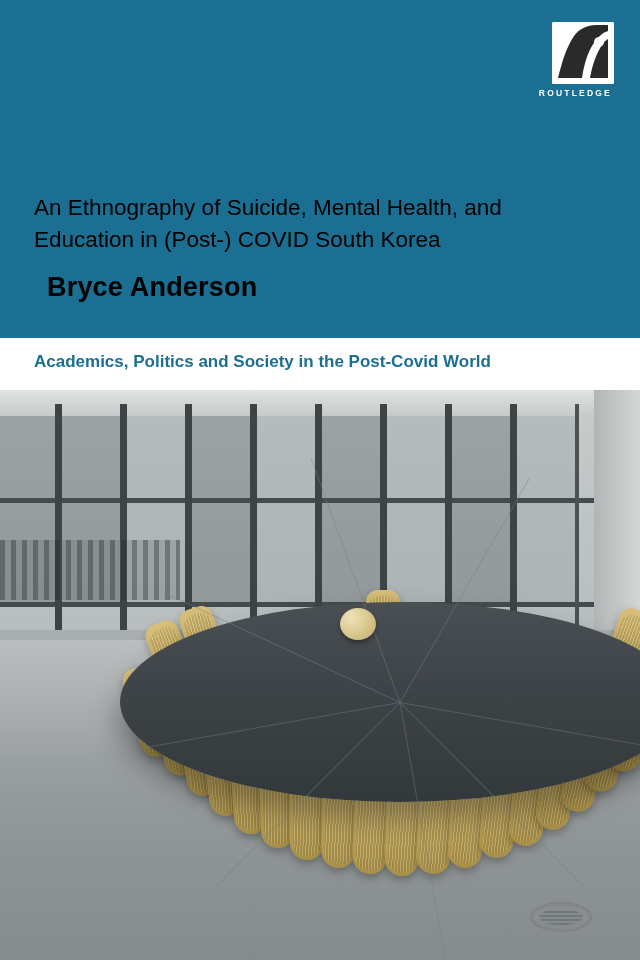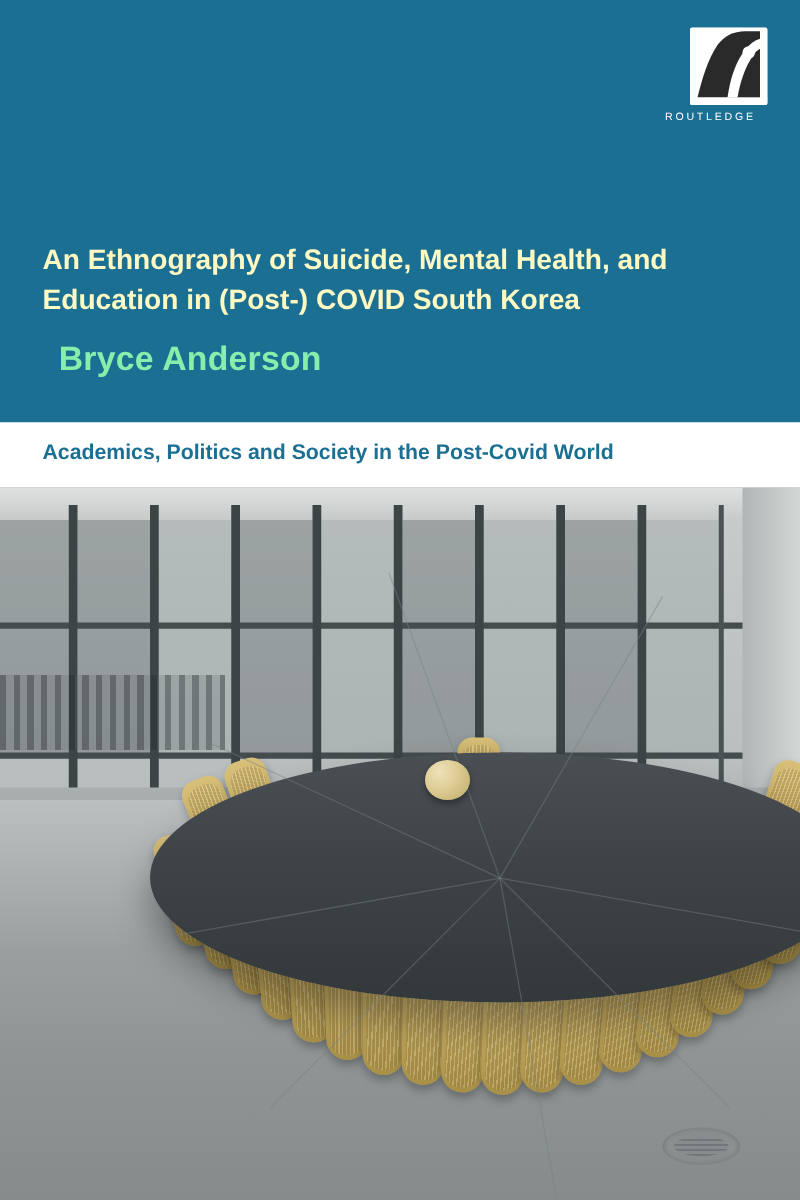--- a/index.html
+++ b/index.html
@@ -45,22 +45,22 @@
     border-radius: 2px;
     overflow: hidden;
   }
   .publisher-logo .logo-word {
     position: absolute;
     right: 2px;
     top: 66px;
     font-size: 8.5px;
     letter-spacing: 2.2px;
     color: #ffffff;
-    font-weight: 400;
-    text-align: left;
+    font-weight: 700;
+    text-align: right;
     width: 80px;
   }
   .logo-face {
     position: absolute;
     left: 0; top: 0;
     width: 62px; height: 62px;
   }
 
   .title {
     position: absolute;
@@ -72,32 +72,32 @@
     line-height: 1.28;
     font-weight: 700;
     letter-spacing: -0.3px;
   }
 
   .subtitle {
     position: absolute;
     left: 34px;
     top: 192px;
     width: 520px;
-    color: #fef9c3;
+    color: #000000;
     font-size: 22.5px;
     line-height: 1.42;
-    font-weight: 700;
+    font-weight: 400;
   }
 
   .author {
     position: absolute;
     left: 47px;
     top: 272px;
     width: 520px;
-    color: #86efac;
+    color: #000000;
     font-size: 27px;
     font-weight: 700;
     letter-spacing: 0.2px;
   }
 
   
   .series-band {
     position: absolute;
     left: 0;
     top: 338px;

